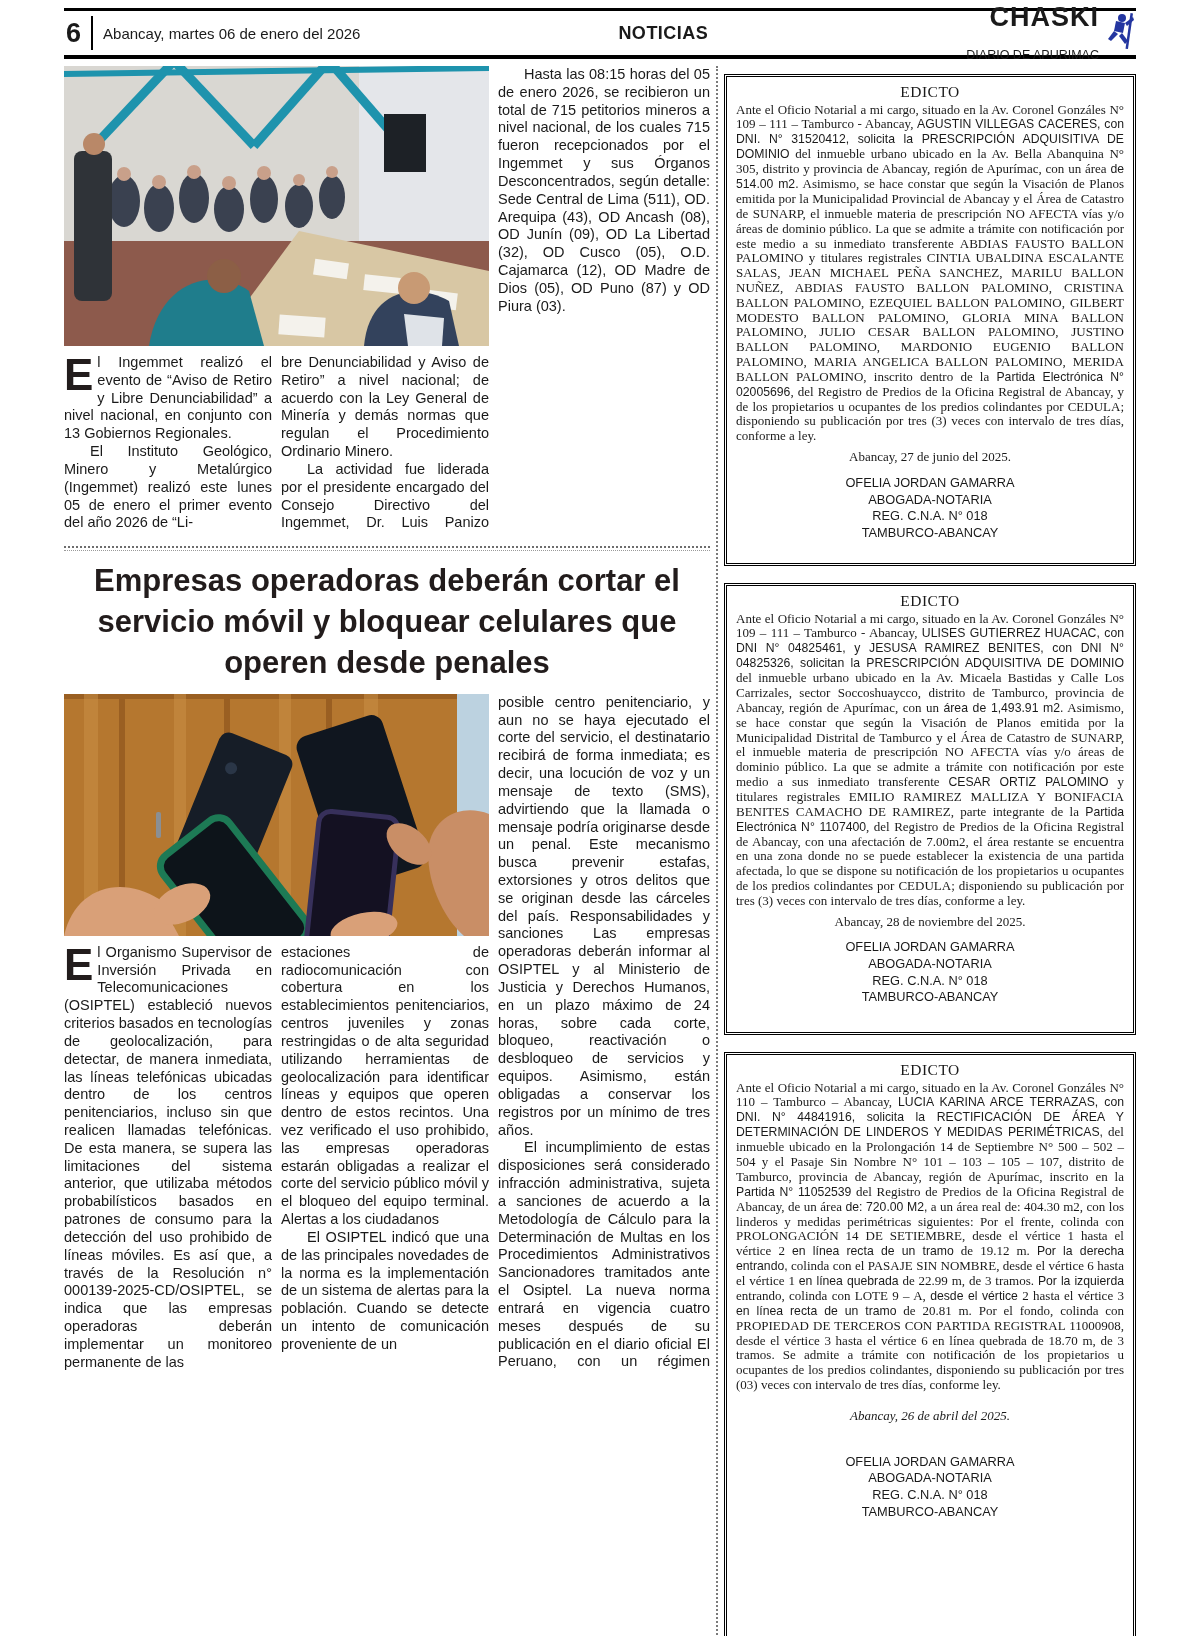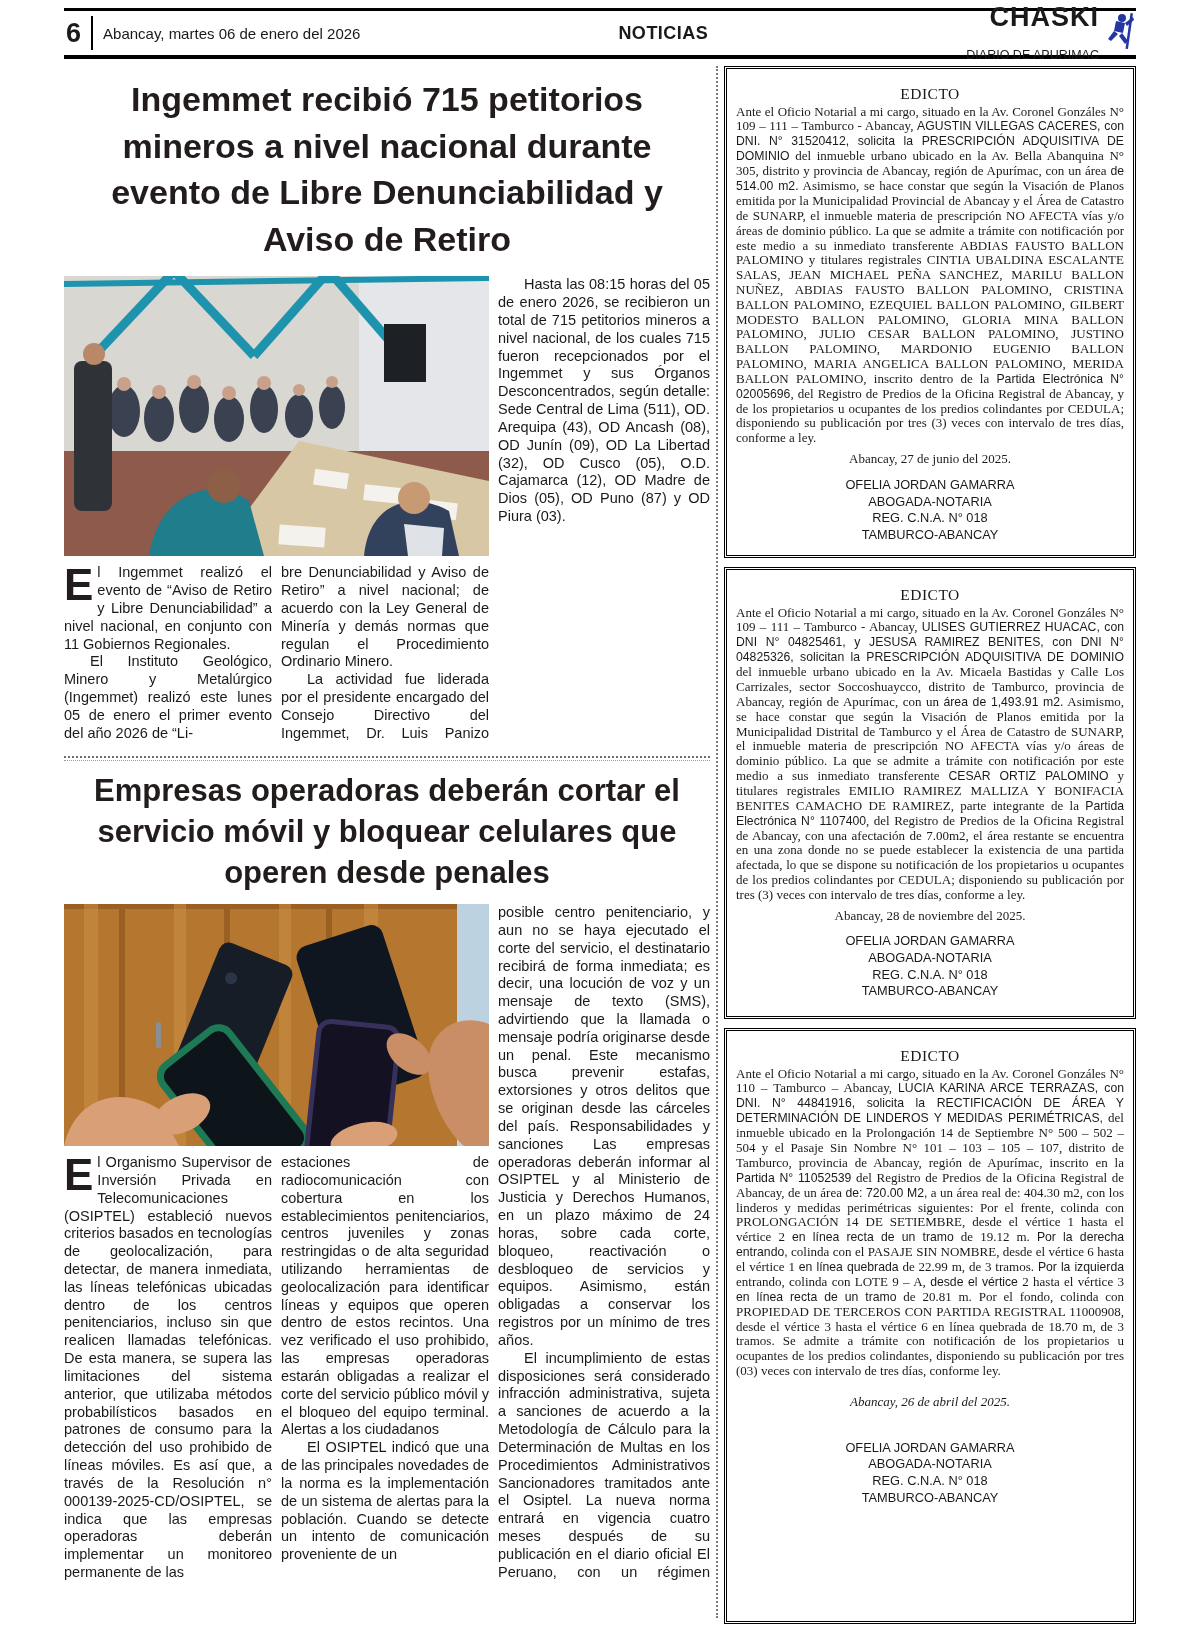--- a/index.html
+++ b/index.html
@@ -37,22 +37,22 @@
   .col3{width:212px;flex:0 0 212px;font-size:14.5px;line-height:1.23;text-align:justify;overflow:hidden;}
   .bodycol p,.col3 p{margin:0;}
   .indent{text-indent:26px;}
   .dropcap{float:left;font-size:44px;line-height:.82;font-weight:bold;padding:3px 4px 0 0;color:#221c1c;}
   .h-divider{border-top:2px dotted #6d6d6d;border-bottom:1px dotted #9a9a9a;height:2px;margin:14px 0 10px;}
   .c2h1{height:178px;}
   .c3h1{height:462px;}
   .c2h2{height:428px;}
   .c3h2{height:676px;}
   
-  .edicto{border:3px double #000;padding:16px 9px 8px;box-sizing:border-box;overflow:hidden;
-          font-family:"Liberation Serif",serif;font-size:13px;line-height:1.14;text-align:justify;}
+  .edicto{border:3px double #000;padding:6px 9px 8px;box-sizing:border-box;overflow:hidden;
+          font-family:"Liberation Serif",serif;font-size:13px;line-height:1.14;text-align:justify;margin-top:8px;}
   .edicto-1{height:492px;}
   .edicto-2{height:452px;}
   .edicto-3{height:596px;}
   .edicto-head{text-align:center;font-size:15.5px;letter-spacing:.5px;margin-bottom:2px;}
   .run-s{font-family:"Liberation Sans",sans-serif;font-size:.94em;}
   .edate{text-align:center;margin-top:6px;}
   .edicto-3 .edate{margin-top:16px;font-style:italic;}
   .esig{text-align:center;font-family:"Liberation Sans",sans-serif;font-size:12.8px;line-height:1.3;margin-top:10px;}
   .edicto-3 .esig{margin-top:30px;}
   .esig div{white-space:nowrap;}
@@ -89,21 +89,20 @@
       </div>
     </div>
 
     <div class="rule-bottom"></div>
 
     <div class="content">
 
       <div class="main-col">
 
         <article>
-          <h1 class="headline h1a">Ingemmet recibió 715 petitorios mineros a nivel nacional durante evento de Libre Denunciabilidad y Aviso de Retiro</h1>
           <div class="art-body">
             <div class="art-left">
               <div class="photo" style="height:280px">
                 <svg width="425" height="280" viewBox="0 0 425 280">
                   <rect width="425" height="280" fill="#d9d7d2"></rect>
                   <rect x="295" width="130" height="280" fill="#e4e6ea"></rect>
                   <rect x="0" y="175" width="425" height="105" fill="#8d5a4c"></rect>
                   <g stroke="#1e93ad" stroke-width="9" fill="none">
                     <path d="M30 80 L110 -5"></path>
                       <path d="M110 -5 L190 80"></path>
@@ -141,21 +140,21 @@
                   </g>
                   <path d="M85 280 C95 215 150 200 185 225 L200 280 Z" fill="#1f7d8c"></path>
                   <circle cx="160" cy="210" r="17" fill="#8c5f46"></circle>
                   <path d="M300 280 C305 225 350 215 385 235 L395 280 Z" fill="#33425c"></path>
                   <circle cx="350" cy="222" r="16" fill="#c89a74"></circle>
                   <path d="M340 248 L380 252 L378 280 L344 280 Z" fill="#dfe3e8"></path>
                 </svg>
               </div>
               <div class="cols2 c2h1">
                 <div class="bodycol">
-                  <p><span class="dropcap">E</span><span>l Ingemmet realizó el evento de “Aviso de Retiro y Libre Denunciabilidad” a nivel nacional, en conjunto con 11 Gobiernos Regionales.</span></p>
+                  <p><span class="dropcap">E</span><span>l Ingemmet realizó el evento de “Aviso de Retiro y Libre Denunciabilidad” a nivel nacional, en conjunto con 13 Gobiernos Regionales.</span></p>
                   <p class="indent">El Instituto Geológico, Minero y Metalúrgico (Ingemmet) realizó este lunes 05 de enero el primer evento del año 2026 de “Li-</p>
                 </div>
                 <div class="bodycol">
                   <p>bre Denunciabilidad y Aviso de Retiro” a nivel nacional; de acuerdo con la Ley General de Minería y demás normas que regulan el Procedimiento Ordinario Minero.</p>
                   <p class="indent">La actividad fue liderada por el presidente encargado del Consejo Directivo del Ingemmet, Dr. Luis Panizo Uriarte, quien</p>
                 </div>
               </div>
             </div>
             <div class="col3 c3h1">
               <p class="indent">Hasta las 08:15 horas del 05 de enero 2026, se recibieron un total de 715 petitorios mineros a nivel nacional, de los cuales 715 fueron recepcionados por el Ingemmet y sus Órganos Desconcentrados, según detalle: Sede Central de Lima (511), OD. Arequipa (43), OD Ancash (08), OD Junín (09), OD La Libertad (32), OD Cusco (05), O.D. Cajamarca (12), OD Madre de Dios (05), OD Puno (87) y OD Piura (03).</p>

